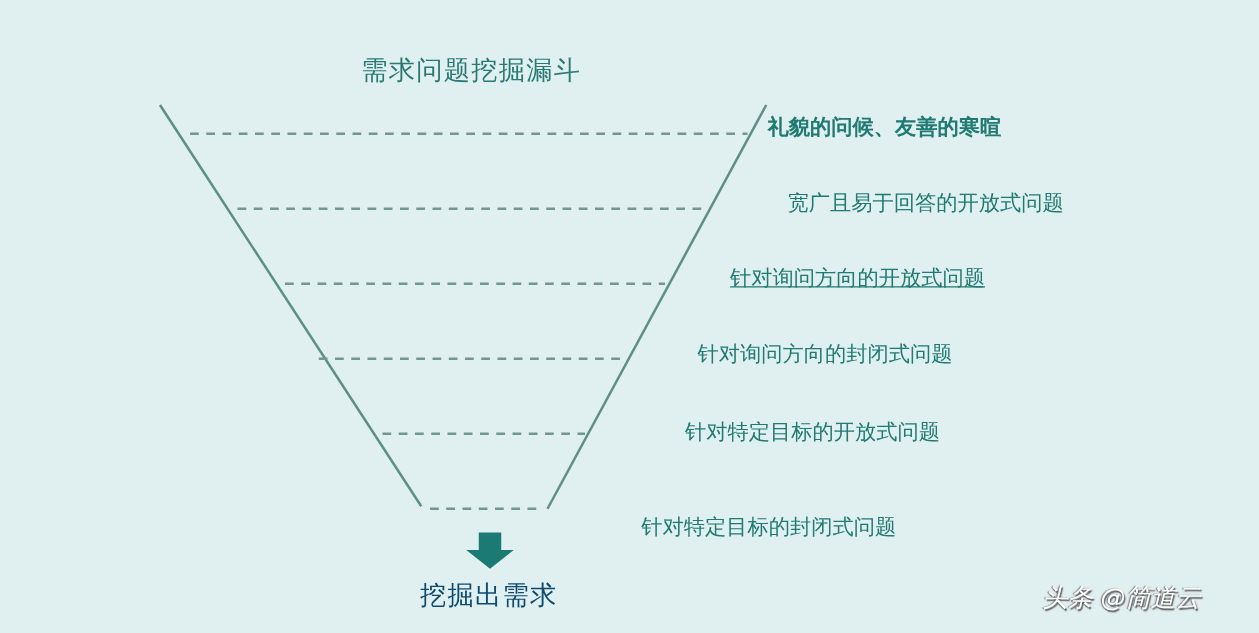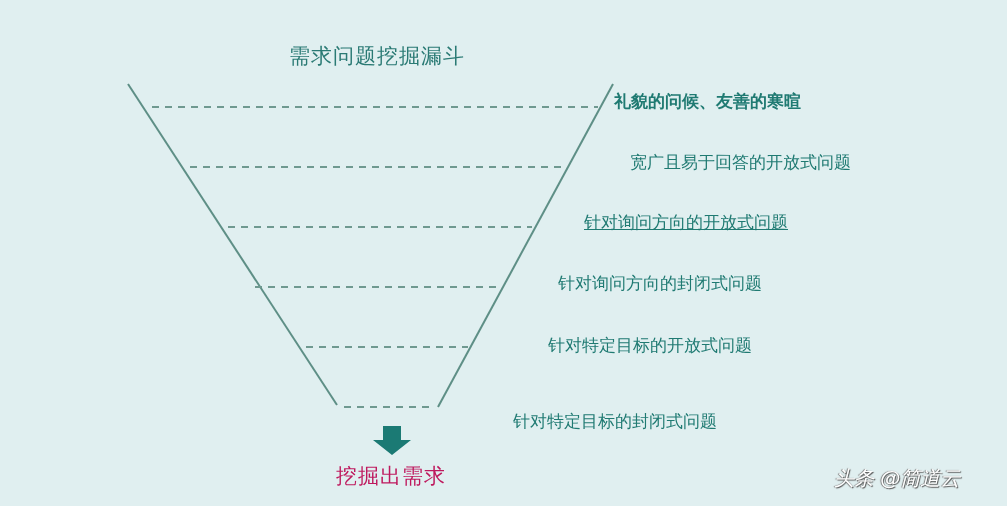--- a/index.html
+++ b/index.html
@@ -1,21 +1,21 @@
 <!DOCTYPE html>
 <html><head>
 <meta charset="utf-8">
 <style>
   html,body{margin:0;padding:0;}
   body{width:1007px;height:506px;background:#e0eff0;position:relative;overflow:hidden;
        font-family:"DejaVu Sans","Liberation Sans",sans-serif;}
   .title{position:absolute;left:289px;top:42px;font-size:21px;color:#2a7a74;letter-spacing:1px;}
   svg.funnel{position:absolute;left:0;top:0;}
   .lbl{position:absolute;font-size:17px;color:#1f7a72;white-space:nowrap;}
-  .out{position:absolute;left:336px;top:462px;font-size:21px;color:#be185d;letter-spacing:1px;}
+  .out{position:absolute;left:336px;top:462px;font-size:21px;color:#0c4a6e;letter-spacing:1px;}
   .wm{position:absolute;left:834px;top:465px;font-size:20px;color:#ffffff;
       text-shadow:1px 1px 1px #555,-1px 0 1px #777;white-space:nowrap;font-style:italic;}
 </style>
 </head>
 <body>
 
 <div class="title">需求问题挖掘漏斗</div>
 
 <svg class="funnel" width="1007" height="506">
   <line x1="128" y1="84" x2="337" y2="405" stroke="#5e8f86" stroke-width="2"></line>

